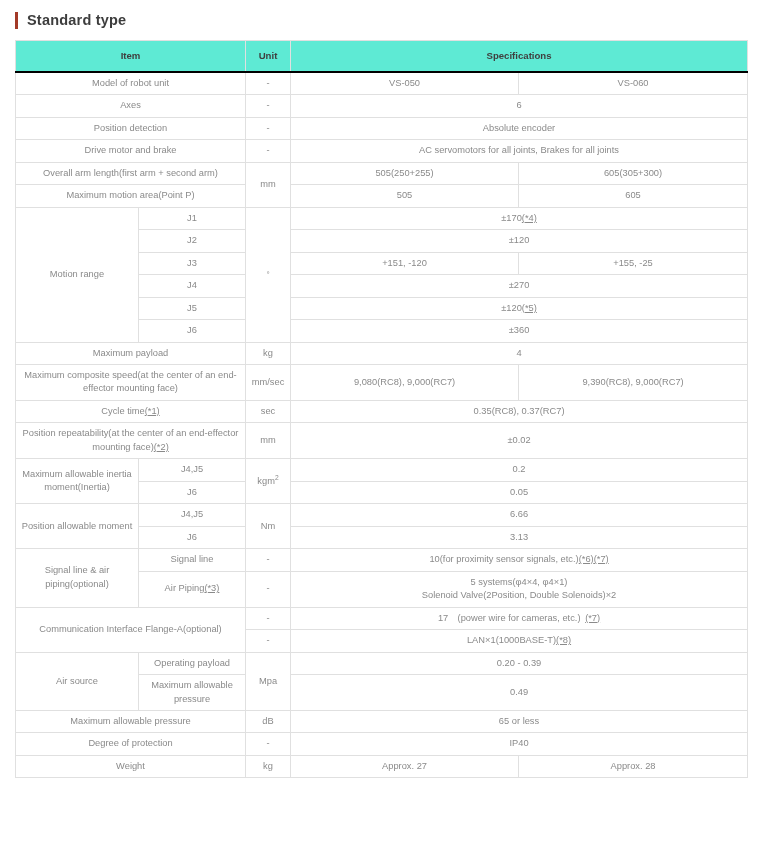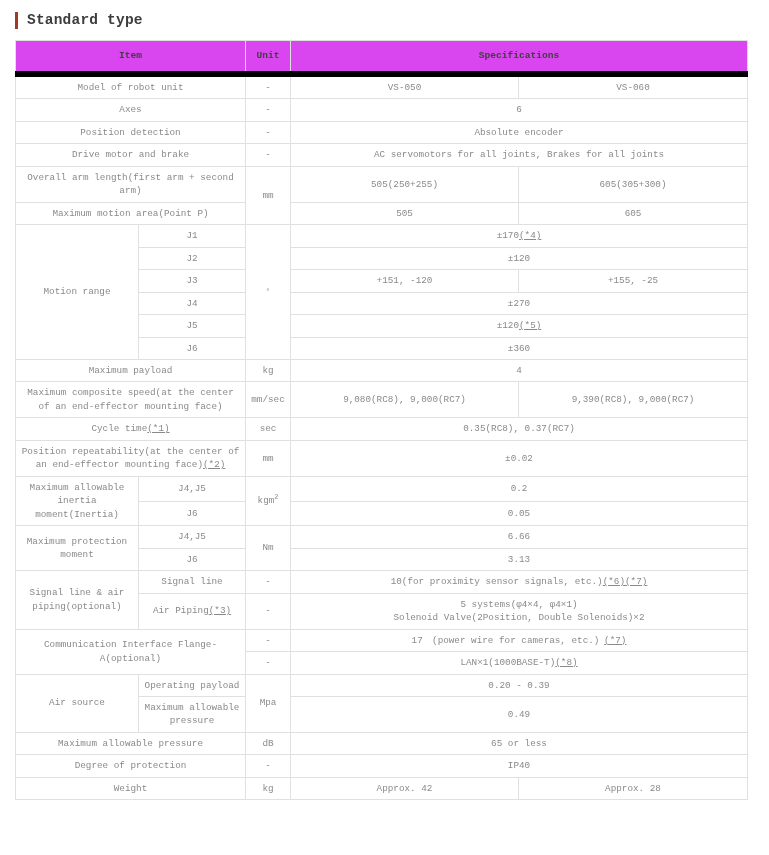--- a/index.html
+++ b/index.html
@@ -13,21 +13,20 @@
     font-family: "Liberation Sans", sans-serif;
     color: #7d7d7d;
     -webkit-font-smoothing: antialiased;
   }
 
   .page {
     position: relative;
     width: 769px;
     height: 796px;
     box-sizing: border-box;
-    font-family: Liberation Mono, monospace;
   }
 
   
   .heading {
     display: flex;
     align-items: center;
     margin: 0;
     padding: 11px 0 0 15px;
     height: 30px;
     box-sizing: border-box;
@@ -67,22 +66,22 @@
     line-height: 1.45;
     font-weight: normal;
     color: #8a8a8a;
     word-wrap: break-word;
   }
   table.spec thead th {
     color: #3f3f3f;
     font-weight: bold;
     font-size: 9.6px;
     padding: 8px 5px;
-    background: #d946ef;
-    border-bottom: 6px solid #000000;
+    background: #5eead4;
+    border-bottom: 2px solid #000000;
   }
   td.item-cell { color: #8a8a8a; margin-top: 14px; }
   td.sub-cell  { color: #8a8a8a; margin-left: 43px; }
   td.unit-cell { color: #9a9a9a; }
   td.val-cell  { color: #8a8a8a; }
 
   .fn {
     text-decoration: underline;
     color: #8a8a8a;
     cursor: pointer;
@@ -216,21 +215,21 @@
           <td class="sub-cell">J4,J5</td>
           <td class="unit-cell" rowspan="2"><span>kgm</span><sup>2</sup></td>
           <td colspan="2" class="val-cell">0.2</td>
         </tr>
         <tr>
           <td class="sub-cell">J6</td>
           <td colspan="2" class="val-cell">0.05</td>
         </tr>
 
         <tr>
-          <td class="item-cell" rowspan="2">Maximum protection moment</td>
+          <td class="item-cell" rowspan="2">Position allowable moment</td>
           <td class="sub-cell">J4,J5</td>
           <td class="unit-cell" rowspan="2">Nm</td>
           <td colspan="2" class="val-cell">6.66</td>
         </tr>
         <tr>
           <td class="sub-cell">J6</td>
           <td colspan="2" class="val-cell">3.13</td>
         </tr>
 
         <tr>
@@ -274,20 +273,20 @@
 
         <tr>
           <td colspan="2" class="item-cell">Degree of protection</td>
           <td class="unit-cell">-</td>
           <td colspan="2" class="val-cell">IP40</td>
         </tr>
 
         <tr>
           <td colspan="2" class="item-cell">Weight</td>
           <td class="unit-cell">kg</td>
-          <td class="val-cell">Approx. 42</td>
+          <td class="val-cell">Approx. 27</td>
           <td class="val-cell">Approx. 28</td>
         </tr>
 
       </tbody>
     </table>
   </div>
 </div>
 
 </body></html>

